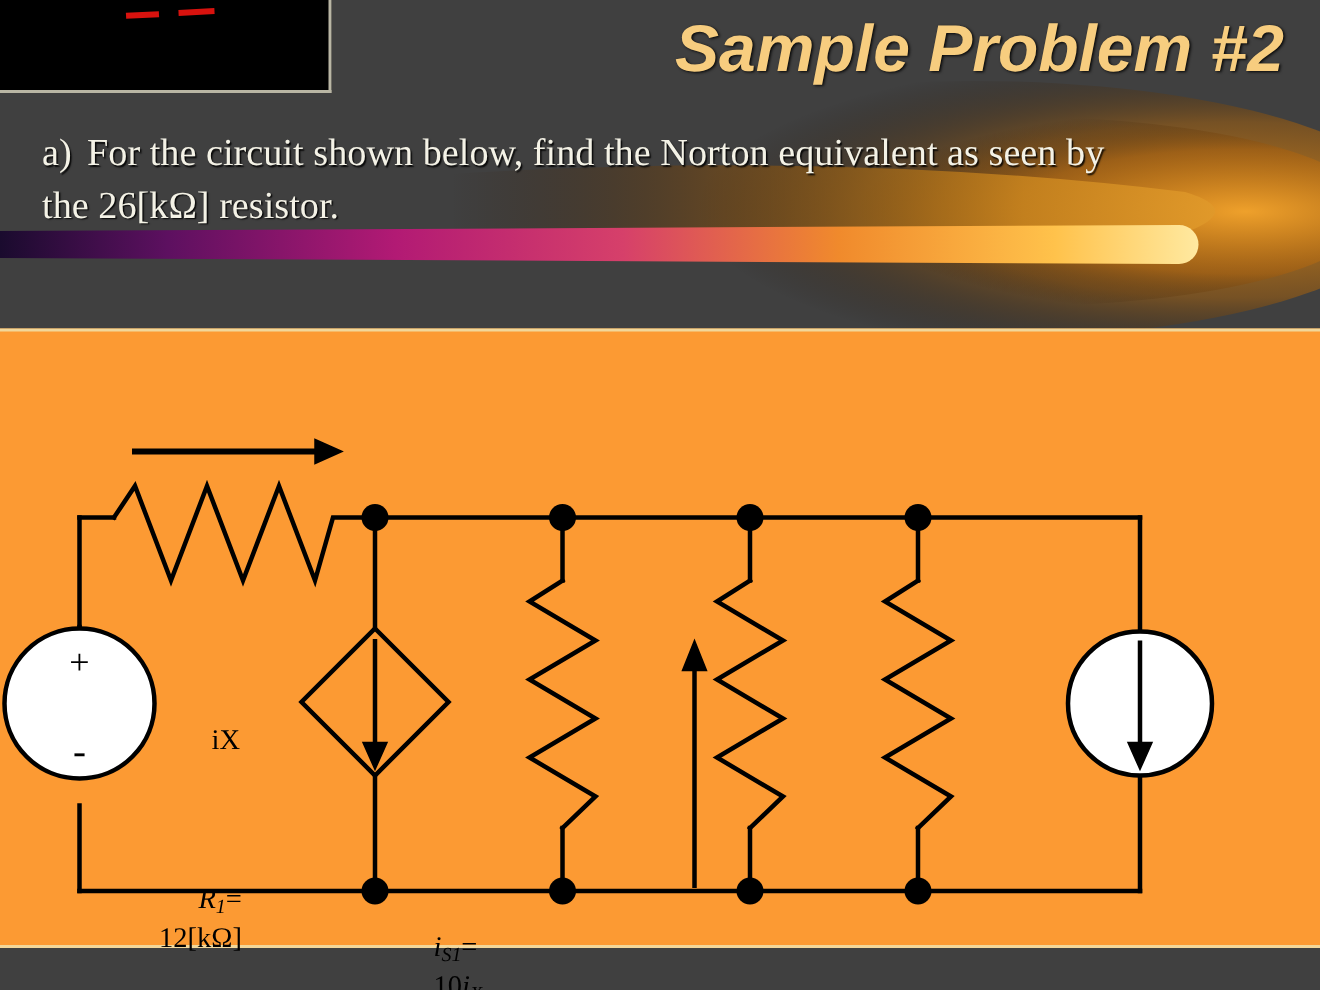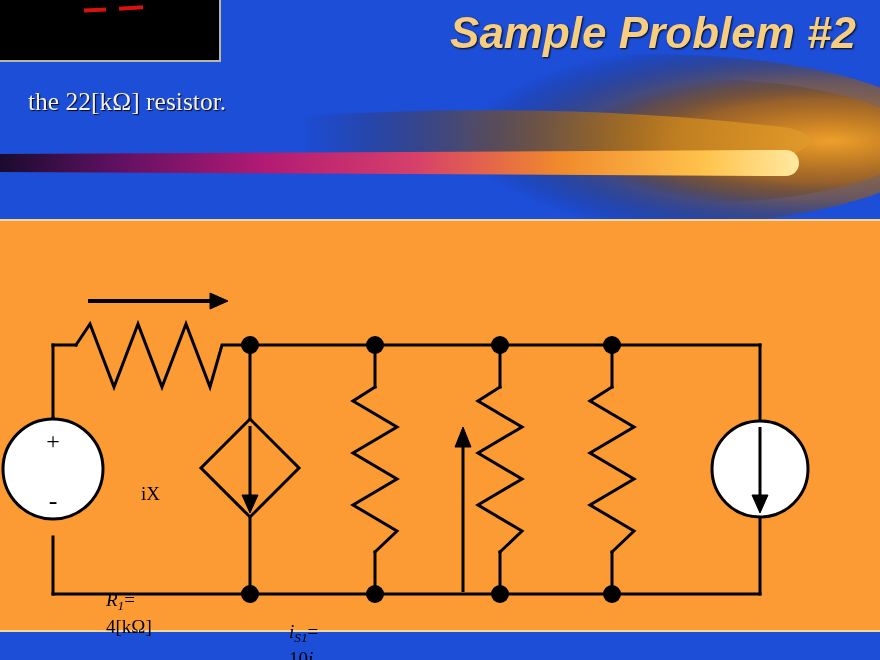--- a/index.html
+++ b/index.html
@@ -4,21 +4,21 @@
 <style>
   html, body {
     margin: 0;
     padding: 0;
     background: #000;
   }
   #slide {
     position: relative;
     width: 880px;
     height: 660px;
-    background: #1d4ed8;
+    background: #404040;
     overflow: hidden;
     font-family: "Liberation Serif", serif;
   }
 
   
   #comet-layer {
     position: absolute;
     left: 0; top: 0;
     width: 880px; height: 225px;
     pointer-events: none;
@@ -94,21 +94,21 @@
     box-sizing: border-box;
   }
   #circuit-svg { display: block; }
 
   .clabel {
     position: absolute;
     color: #000;
     font-family: "Liberation Serif", serif;
     font-size: 19px;
     line-height: 21px;
-    text-align: left;
+    text-align: right;
     white-space: nowrap;
   }
   .clabel .v { font-style: italic; }
   .clabel .sb {
     font-size: 0.70em;
     vertical-align: -0.30em;
     font-style: italic;
   }
   .cur-label {
     position: absolute;
@@ -159,21 +159,24 @@
 
   <div id="logo-box">
     <span class="dash d1"></span>
     <span class="dash d2"></span>
   </div>
 
   <div id="title">Sample Problem #2</div>
 
   <div id="body-text">
     <div class="line">
-      <span>the 22[kΩ] resistor.</span>
+      <span class="marker">a)</span><span>For the circuit shown below, find the Norton equivalent as seen by</span>
+    </div>
+    <div class="line">
+      <span>the 26[kΩ] resistor.</span>
     </div>
   </div>
 
   <div id="circuit-panel">
 
     <svg id="circuit-svg" width="880" height="409" viewBox="0 0 880 409">
       <g stroke="#000" stroke-width="3" fill="none" stroke-linecap="square" stroke-linejoin="miter">
 
         <path d="M 53 124 L 53 197"></path>
 
@@ -241,21 +244,21 @@
       <text x="53" y="228" text-anchor="middle" font-family="Liberation Serif, serif" font-size="24" fill="#000">+</text>
       <text x="53" y="288" text-anchor="middle" font-family="Liberation Serif, serif" font-size="26" fill="#000">-</text>
     </svg>
 
     <div class="cur-label" style="left:141px; top:262px;">
       <span class="v">i</span><span class="sb">X</span>
     </div>
 
     <div class="clabel" style="left:106px; top:368px;">
       <div><span class="v">R</span><span class="sb">1</span>=</div>
-      <div>4[kΩ]</div>
+      <div>12[kΩ]</div>
     </div>
 
     <div class="clabel" style="left:289px; top:400px; text-align:left;">
       <div><span class="v">i</span><span class="sb">S1</span>=</div>
       <div><span>10</span><span class="v">i</span><span class="sb">X</span></div>
     </div>
 
   </div>
 </div>
 

